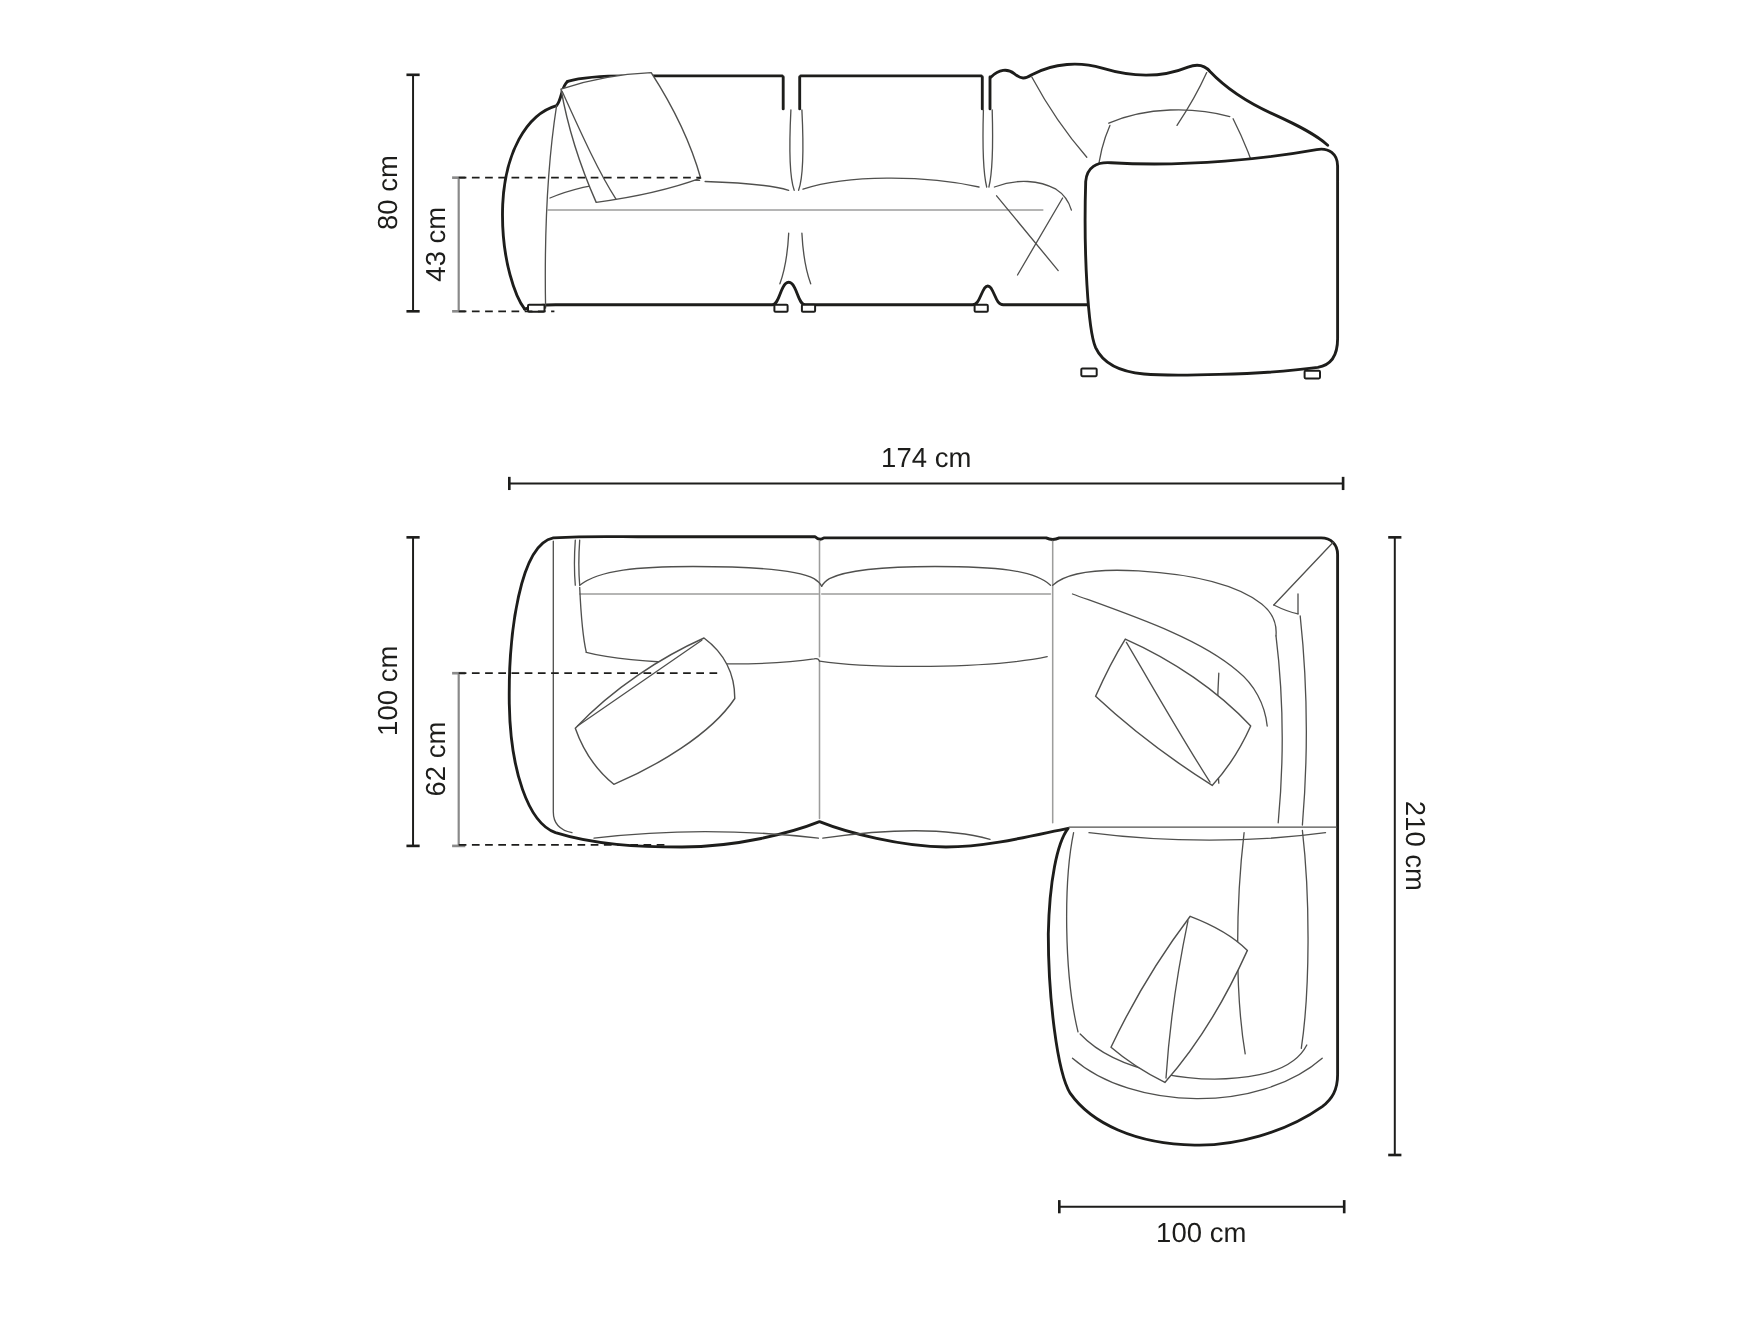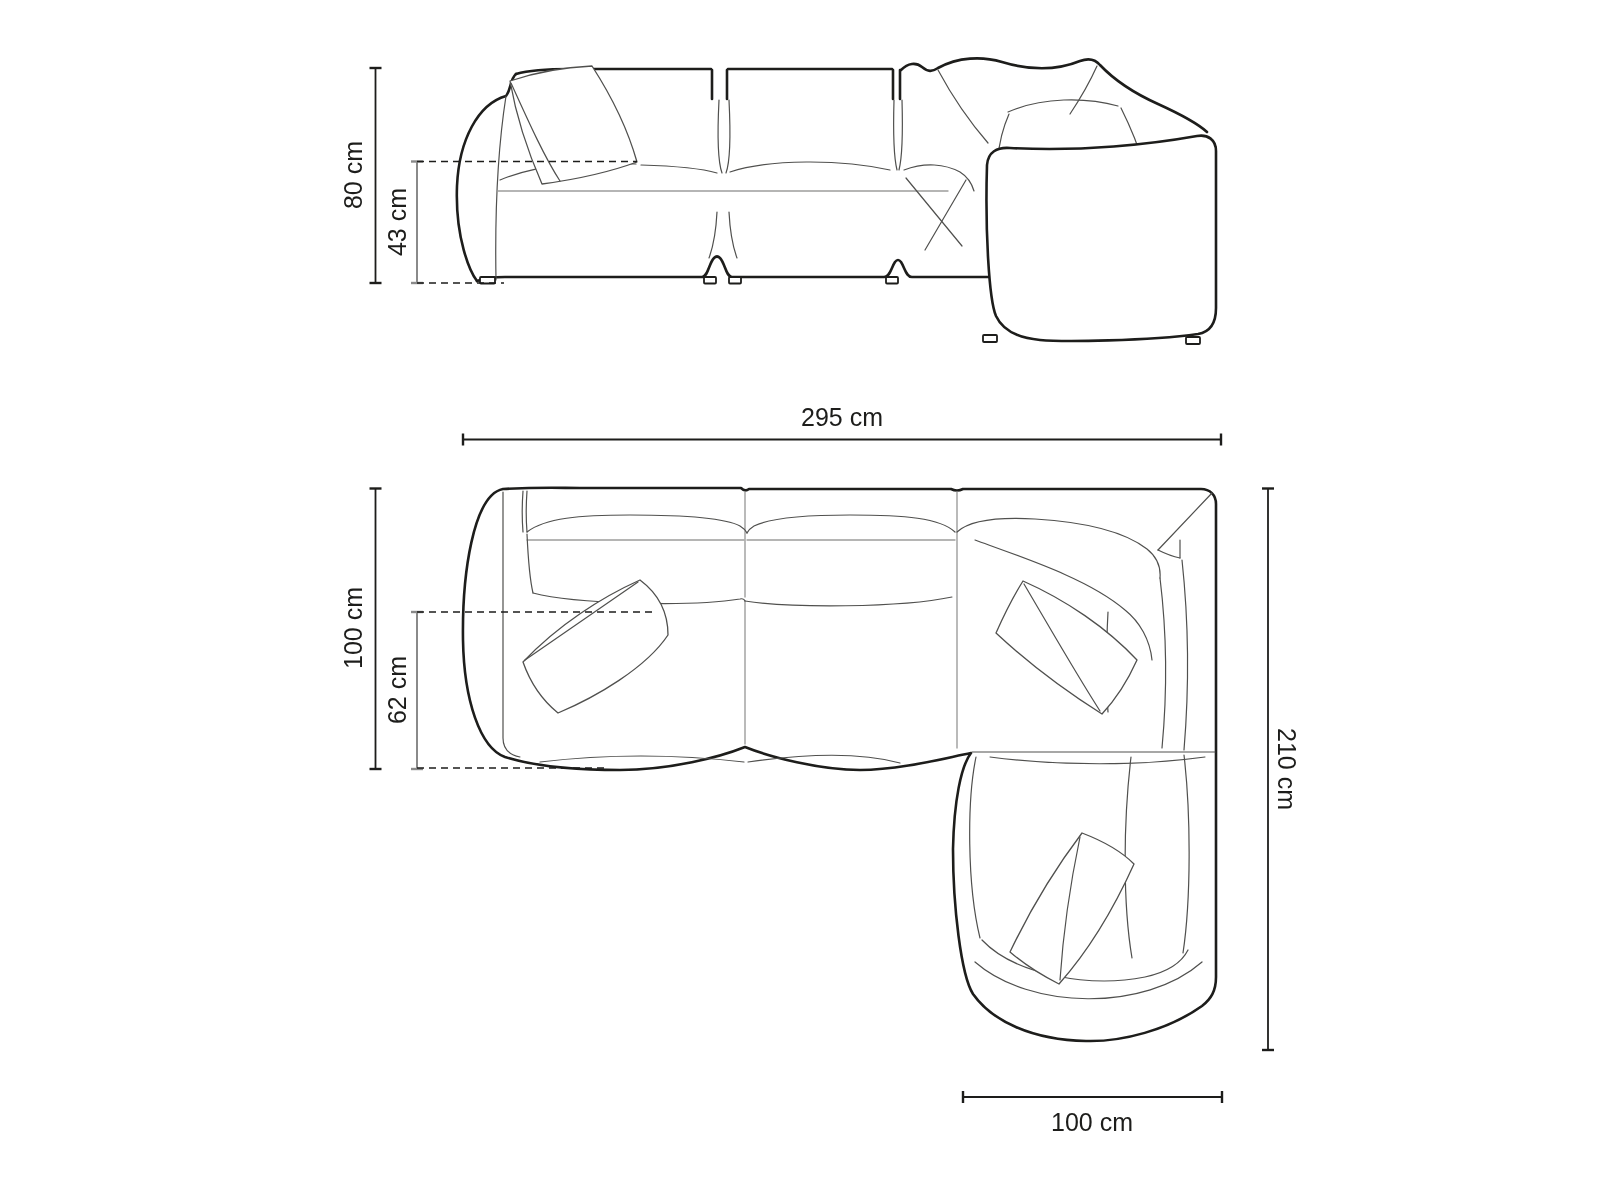--- a/index.html
+++ b/index.html
@@ -220,21 +220,21 @@
         <line class="tick-p" x1="963" y1="1091" x2="963" y2="1103"></line>
         <line class="tick-p" x1="1222" y1="1091" x2="1222" y2="1103"></line>
       </g>
     </g>
   </svg>
 
   <div class="dim-label rot-ccw" style="left:353px;top:175px;">80 cm</div>
 
   <div class="dim-label rot-ccw" style="left:397px;top:222px;">43 cm</div>
 
-  <div class="dim-label" style="left:842px;top:417px;">295 cm</div>
+  <div class="dim-label" style="left:842px;top:417px;">174 cm</div>
 
   <div class="dim-label rot-ccw" style="left:353px;top:628px;">100 cm</div>
 
   <div class="dim-label rot-ccw" style="left:397px;top:690px;">62 cm</div>
 
   <div class="dim-label rot-cw" style="left:1286px;top:769px;">210 cm</div>
 
   <div class="dim-label" style="left:1092px;top:1122px;">100 cm</div>
 </div>
 

